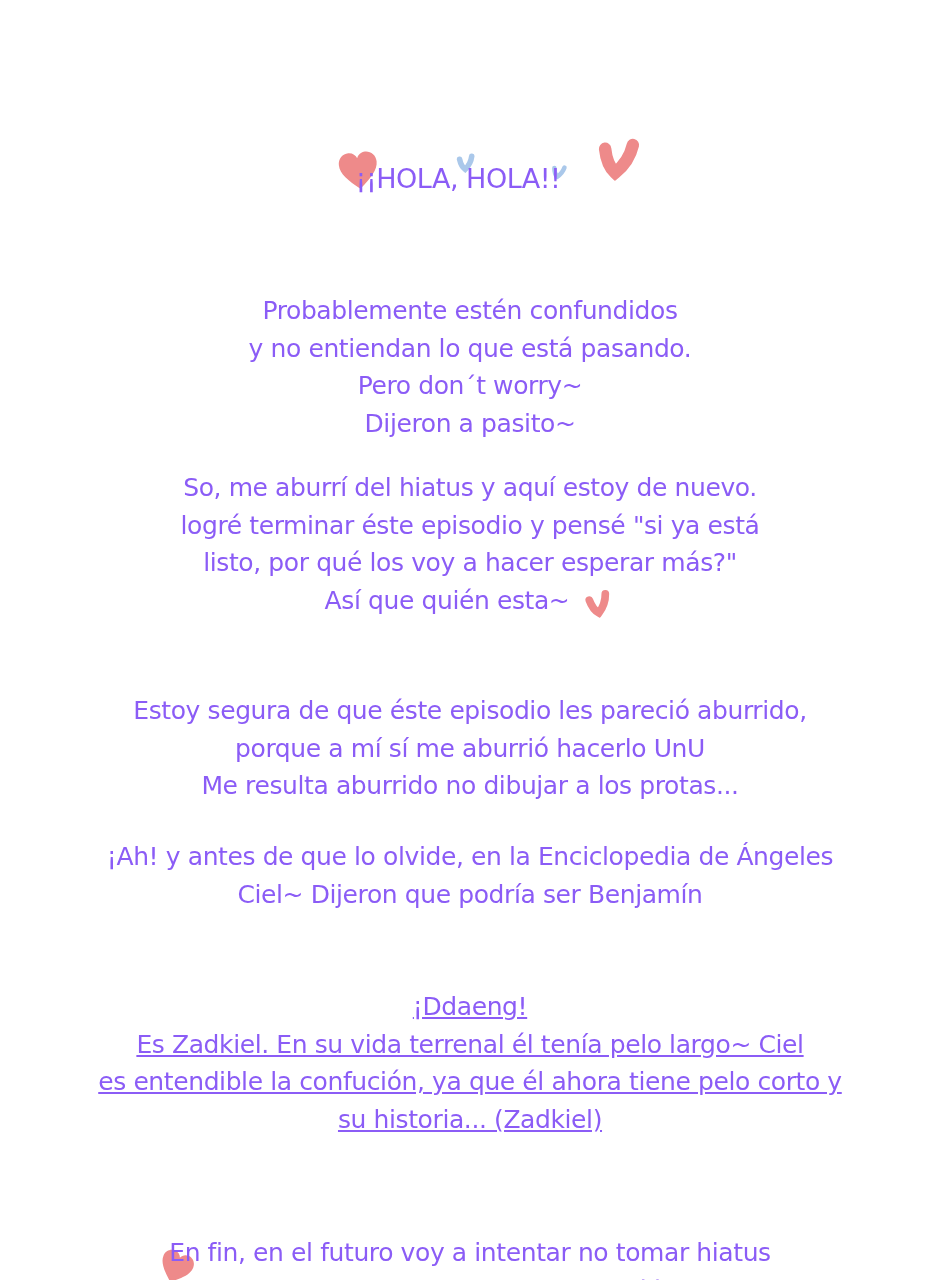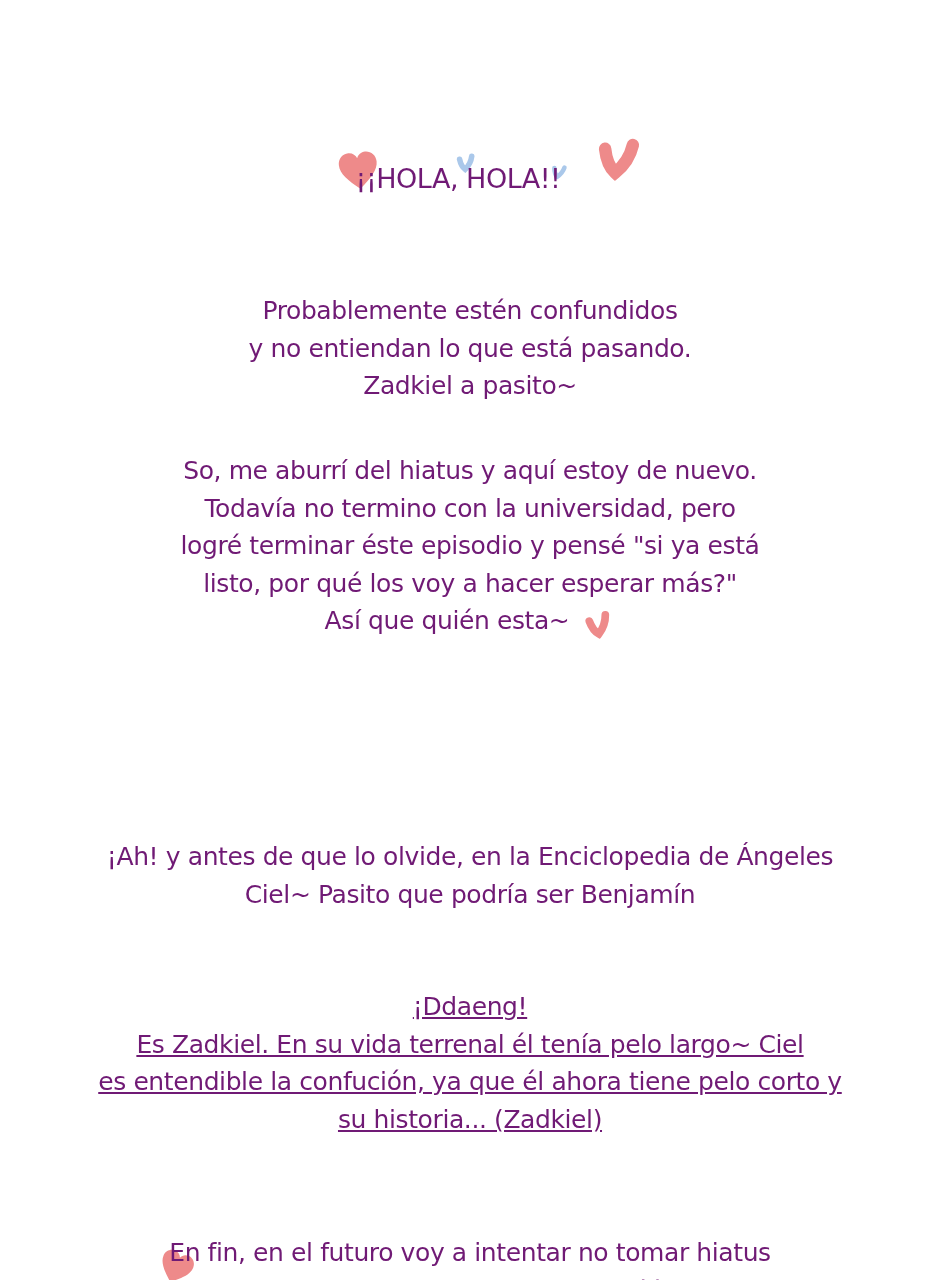--- a/index.html
+++ b/index.html
@@ -4,21 +4,21 @@
 <style>
   html, body { margin: 0; padding: 0; background: #ffffff; }
   .page {
     position: relative;
     width: 860px;
     height: 1280px;
     margin: 0 auto;
     background: #ffffff;
     overflow: hidden;
     font-family: "DejaVu Sans", sans-serif;
-    color: #701a75;
+    color: #8b5cf6;
   }
   .title {
     position: absolute;
     top: 163px;
     left: 0;
     width: 100%;
     text-align: center;
     font-size: 27px;
     letter-spacing: -0.5px;
     transform: translateX(-12px);
@@ -28,21 +28,21 @@
     position: absolute;
     left: 0;
     width: 100%;
     text-align: center;
     font-size: 25px;
     line-height: 37.5px;
     letter-spacing: -0.4px;
   }
   .line { white-space: nowrap; }
   .para-1 { top: 292px; }
-  .para-2 { top: 452px; }
+  .para-2 { top: 469px; }
   .para-3 { top: 692px; }
   .para-4 { top: 838px; }
   .para-5 { top: 988px; text-decoration: underline; }
   .para-6 { top: 1234px; }
   .deco { position: absolute; display: block; }
   .deco-title-heart-left   { left: 296px; top: 149px; width: 45px; height: 43px; transform: rotate(-6deg); }
   .deco-title-heart-right  { left: 554px; top: 132px; width: 47px; height: 51px; transform: rotate(6deg); }
   .deco-blue-heart-1       { left: 414px; top: 152px; width: 23px; height: 21px; }
   .deco-blue-heart-2       { left: 509px; top: 163px; width: 19px; height: 17px; transform: rotate(12deg); }
   .deco-bottom-left-heart  { left: 117px; top: 1249px; width: 38px; height: 37px; transform: rotate(22deg); }
@@ -85,39 +85,44 @@
   </svg>
   <svg class="deco deco-bottom-left-heart" viewBox="0 0 32 30" color="#EE8A8A">
     <use href="#sym-heart"></use>
   </svg>
 
   <div class="title">¡¡HOLA, HOLA!!</div>
 
   <div class="para para-1">
     <div class="line">Probablemente estén confundidos</div>
     <div class="line">y no entiendan lo que está pasando.</div>
-    <div class="line">Zadkiel a pasito~</div>
+    <div class="line">Pero don´t worry~</div>
+    <div class="line">Dijeron a pasito~</div>
   </div>
 
   <div class="para para-2">
     <div class="line">So, me aburrí del hiatus y aquí estoy de nuevo.</div>
-    <div class="line">Todavía no termino con la universidad, pero</div>
     <div class="line">logré terminar éste episodio y pensé "si ya está</div>
     <div class="line">listo, por qué los voy a hacer esperar más?"</div>
     <div class="line">
       <span>Así que quién esta~</span><svg class="inline-vheart" viewBox="0 0 32 32" color="#EE8A8A">
           <use href="#sym-vheart"></use>
         </svg>
     </div>
   </div>
 
+  <div class="para para-3">
+    <div class="line">Estoy segura de que éste episodio les pareció aburrido,</div>
+    <div class="line">porque a mí sí me aburrió hacerlo UnU</div>
+    <div class="line">Me resulta aburrido no dibujar a los protas...</div>
+  </div>
 
   <div class="para para-4">
     <div class="line">¡Ah! y antes de que lo olvide, en la Enciclopedia de Ángeles</div>
-    <div class="line">Ciel~ Pasito que podría ser Benjamín</div>
+    <div class="line">Ciel~ Dijeron que podría ser Benjamín</div>
   </div>
 
   <div class="para para-5">
     <div class="line">¡Ddaeng!</div>
     <div class="line">Es Zadkiel. En su vida terrenal él tenía pelo largo~ Ciel</div>
     <div class="line">es entendible la confución, ya que él ahora tiene pelo corto y</div>
     <div class="line">su historia... (Zadkiel)</div>
   </div>
 
   <div class="para para-6">

